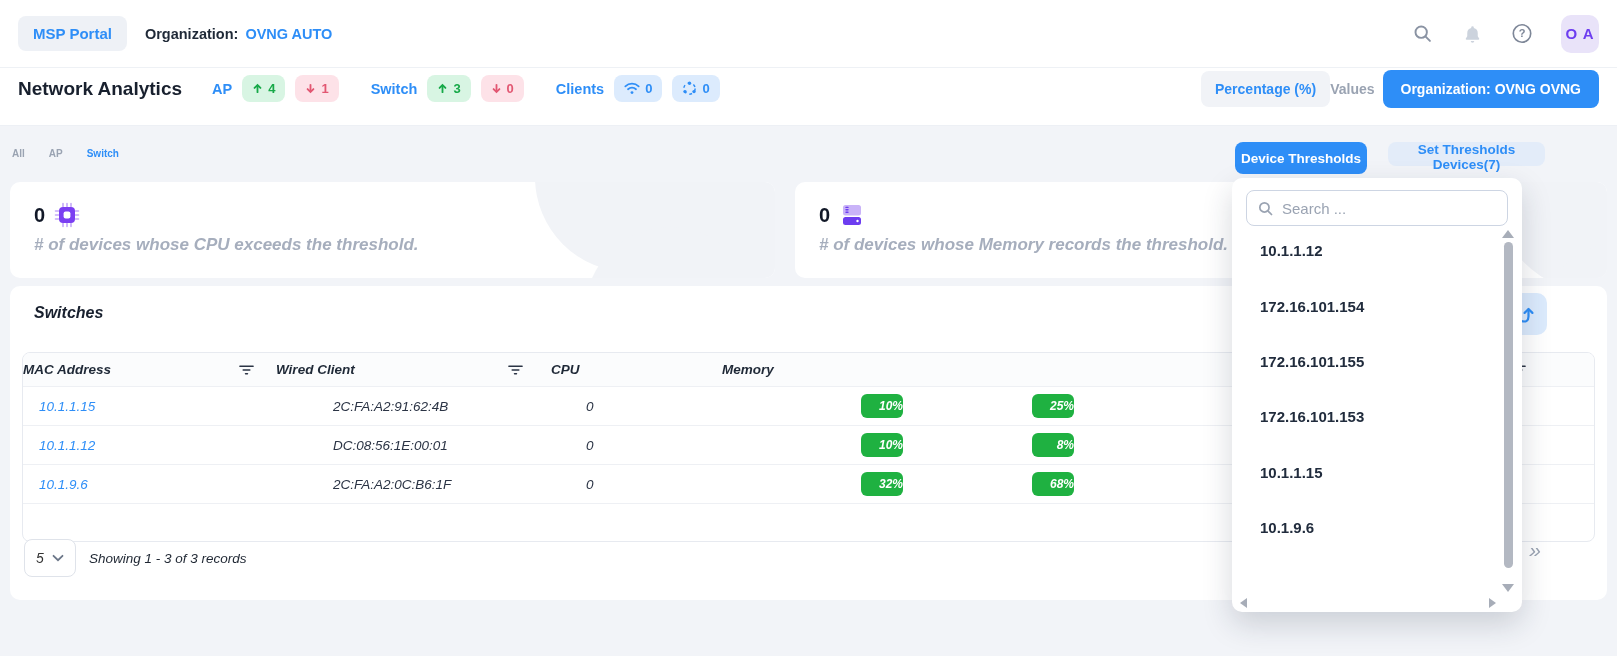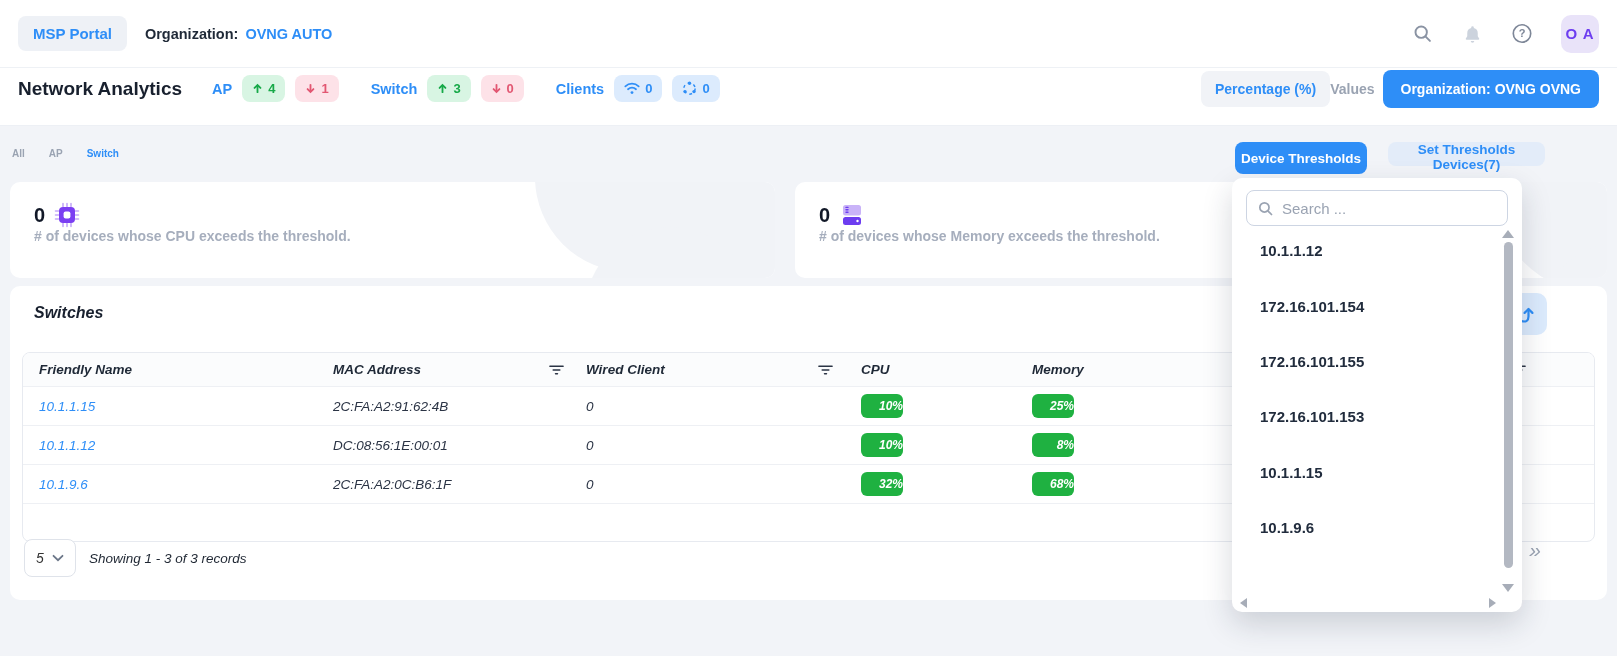--- a/index.html
+++ b/index.html
@@ -43,21 +43,21 @@
              font-weight:700; font-size:13.5px; border:none; border-radius:8px; cursor:pointer; z-index:4;}
 
   
   .card { position:absolute; top:182px; height:96px; background:#fff; border-radius:10px; overflow:hidden; }
   .card.c1 { left:10px; width:765px; }
   .card.c2 { left:795px; width:812px; }
   .blob { position:absolute; background:#f1f3f7; border-radius:50%; }
   .card-inner { position:relative; padding:20px 0 0 24px; z-index:1; }
   .card-value-row { display:flex; align-items:center; gap:9px; }
   .card-value { font-size:20px; font-weight:700; color:#111827; }
-  .card-caption { font-size:14px; font-weight:700; color:#a6aebd; }
+  .card-caption { margin-top:7px; font-size:17px; font-weight:700; color:#a6aebd;font-style:italic; }
 
   
   .panel { position:absolute; left:10px; top:286px; width:1597px; height:314px; background:#fff; border-radius:10px;font-style:italic; }
   .panel-title { position:absolute; left:24px; top:18px; font-size:16px; font-weight:700; color:#18202e; }
   .export-btn { position:absolute; right:60px; top:7px; width:42px; height:42px; background:#dcebfd;
                 border:none; border-radius:10px; display:flex; align-items:center; justify-content:center; cursor:pointer;}
 
   .table { position:absolute; left:12px; right:12px; top:66px; border:1px solid #e7eaf0; border-radius:8px; overflow:hidden; background:#fff;}
   .trow { display:flex; align-items:center; border-bottom:1px solid #eef0f4; }
   .thead { height:34px; background:#fbfcfd; font-weight:700; font-size:13.5px; color:#1f2937; }
@@ -229,36 +229,35 @@
     <div class="card-inner">
       <div class="card-value-row">
         <span class="card-value">0</span>
         <svg width="26" height="26" viewBox="0 0 26 26">
           <rect x="4" y="3" width="18" height="10.5" rx="2.5" fill="#c9b3f8"></rect>
           <path d="M7 5.4h2M7 7.8h2M7 10.2h2" stroke="#6d3df0" stroke-width="1.4" stroke-linecap="round"></path>
           <rect x="4" y="15" width="18" height="8" rx="2.5" fill="#6d3df0"></rect>
           <circle cx="18.5" cy="19" r="1.2" fill="#fff"></circle>
         </svg>
       </div>
-      <div class="card-caption"># of devices whose Memory exceeds the threshold.</div>
+      <div class="card-caption"># of devices whose Memory records the threshold.</div>
     </div>
   </div>
 
   <div class="panel">
     <div class="panel-title">Switches</div>
     <button class="export-btn">
       <svg width="20" height="20" viewBox="0 0 20 20" fill="none" stroke="#2e8ef7" stroke-width="2.2" stroke-linecap="round" stroke-linejoin="round">
         <path d="M5.5 17c4.5 1.5 7-0.5 7-4.5V5.5"></path>
         <path d="M8.6 8.9 12.5 5l3.9 3.9"></path>
       </svg>
     </button>
 
     <div class="table">
       <div class="trow thead">
-        <div class="col-name">Friendly Name</div>
         <div class="col-mac">
           <span>MAC Address</span>
           <span class="filter-ic">
             <svg width="15" height="12" viewBox="0 0 16 12" stroke="#2b3445" stroke-width="1.7" stroke-linecap="round">
                 <path d="M1 2h14M4.5 6h7M7 10h2"></path>
               </svg>
           </span>
         </div>
         <div class="col-wired">
           <span>Wired Client</span>

